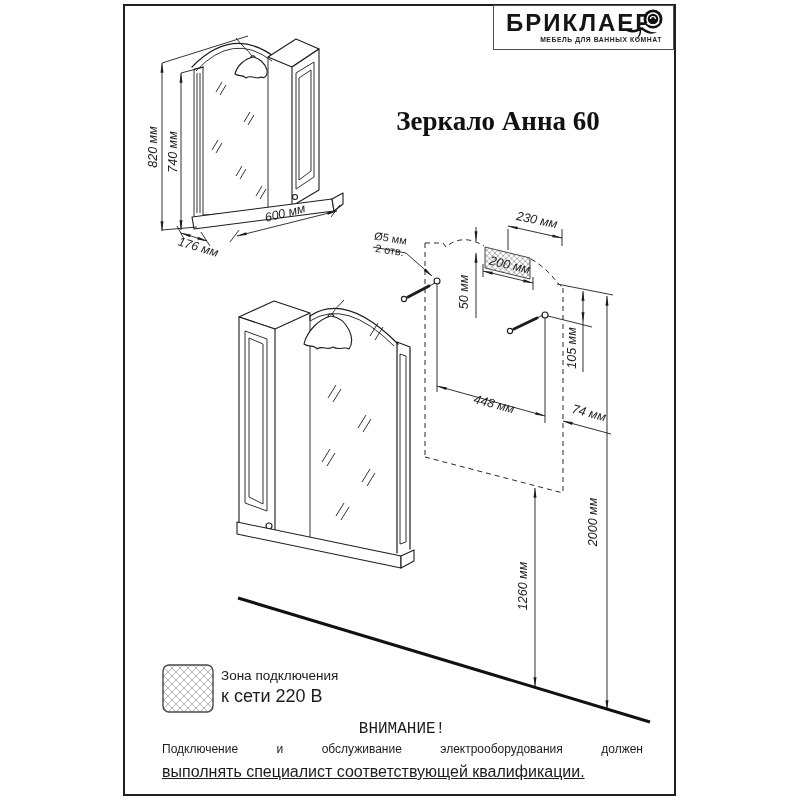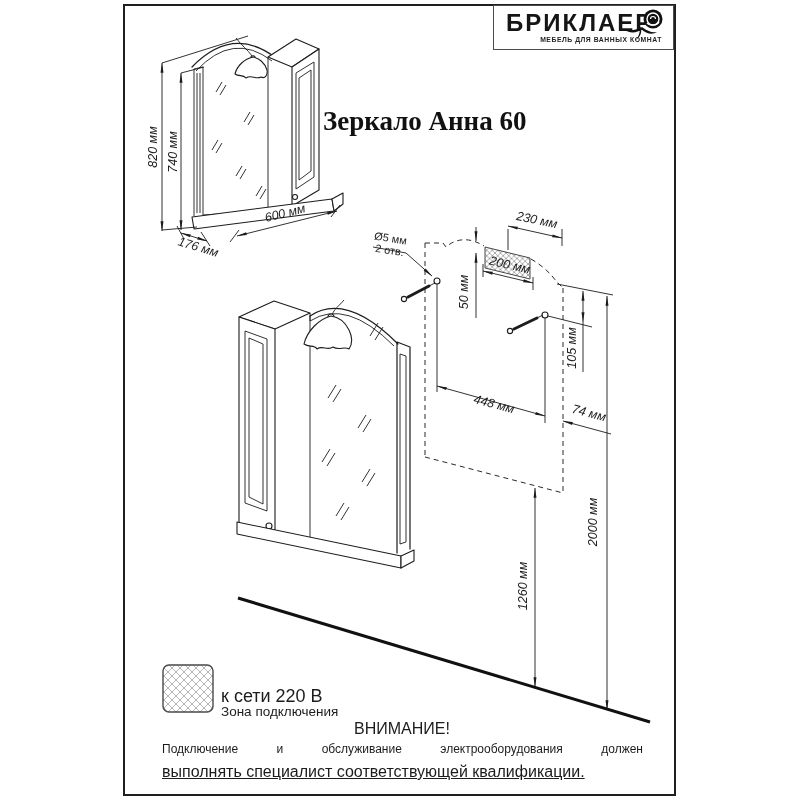--- a/index.html
+++ b/index.html
@@ -2,24 +2,24 @@
 <html><head>
 <meta charset="utf-8">
 <style>
   html,body{margin:0;padding:0;background:#ffffff;}
   body{width:800px;height:800px;position:relative;font-family:"Liberation Sans",sans-serif;color:#1c1c1c;overflow:hidden;}
   .page-frame{position:absolute;left:123px;top:4px;width:549px;height:788px;border:2px solid #1f1f1f;background:#fff;}
   .logo-box{position:absolute;left:493px;top:5px;width:179px;height:43px;border:1px solid #4d4d4d;background:#fff;}
   .logo-name{position:absolute;left:506px;top:9px;font-size:24px;font-weight:bold;letter-spacing:2px;color:#151515;}
   .logo-tagline{position:absolute;left:498px;top:36px;width:164px;text-align:right;font-size:6.8px;font-weight:bold;letter-spacing:.55px;color:#222;}
   .rose{position:absolute;left:621px;top:7px;}
-  .doc-title{position:absolute;left:323px;top:106px;width:350px;text-align:left;font-family:"Liberation Serif",serif;font-weight:bold;font-size:27px;color:#111;}
-  .legend-text1{position:absolute;left:221px;top:668px;font-size:13.5px;margin-top:36px;}
+  .doc-title{position:absolute;left:323px;top:106px;width:350px;text-align:center;font-family:"Liberation Serif",serif;font-weight:bold;font-size:27px;color:#111;}
+  .legend-text1{position:absolute;left:221px;top:668px;font-size:13.5px;}
   .legend-text2{position:absolute;left:221px;top:686px;font-size:18px;}
-  .warn-head{position:absolute;left:162px;top:720px;width:480px;text-align:center;font-size:16px;}
+  .warn-head{position:absolute;left:162px;top:720px;width:480px;text-align:center;font-size:16px;font-family:Liberation Mono, monospace;}
   .warn-l1{position:absolute;left:162px;top:742px;width:481px;font-size:12px;text-align:justify;text-align-last:justify;white-space:normal;}
   .warn-l2{position:absolute;left:162px;top:763px;width:481px;font-size:16px;text-decoration:underline;}
   svg{position:absolute;left:0;top:0;}
   svg text{font-family:"Liberation Sans",sans-serif;fill:#1c1c1c;}
   .dim{font-size:12.5px;font-style:italic;}
   .dims{font-size:11px;}
   .ln{stroke:#1c1c1c;stroke-width:1.2;fill:none;stroke-linecap:round;stroke-linejoin:round;}
   .lnf{stroke:#1c1c1c;stroke-width:1.1;fill:#ffffff;stroke-linejoin:round;}
   .thin{stroke:#1c1c1c;stroke-width:0.9;fill:none;}
   .dash{stroke:#2a2a2a;stroke-width:1;fill:none;stroke-dasharray:5 4;}

